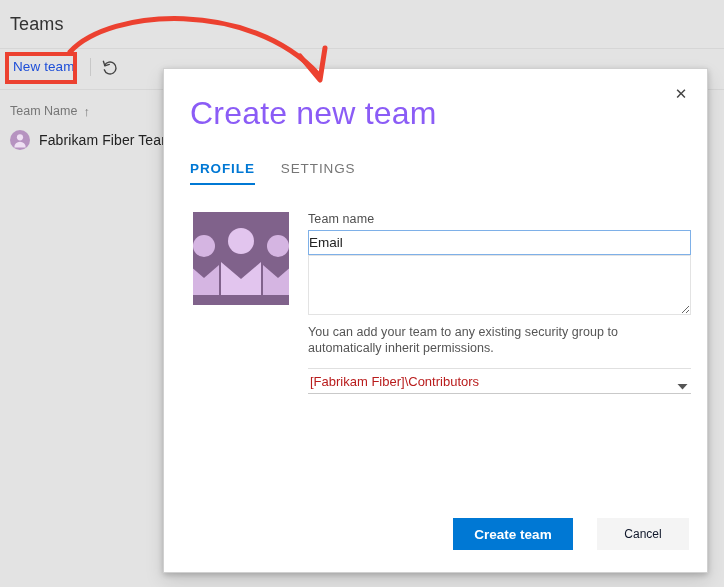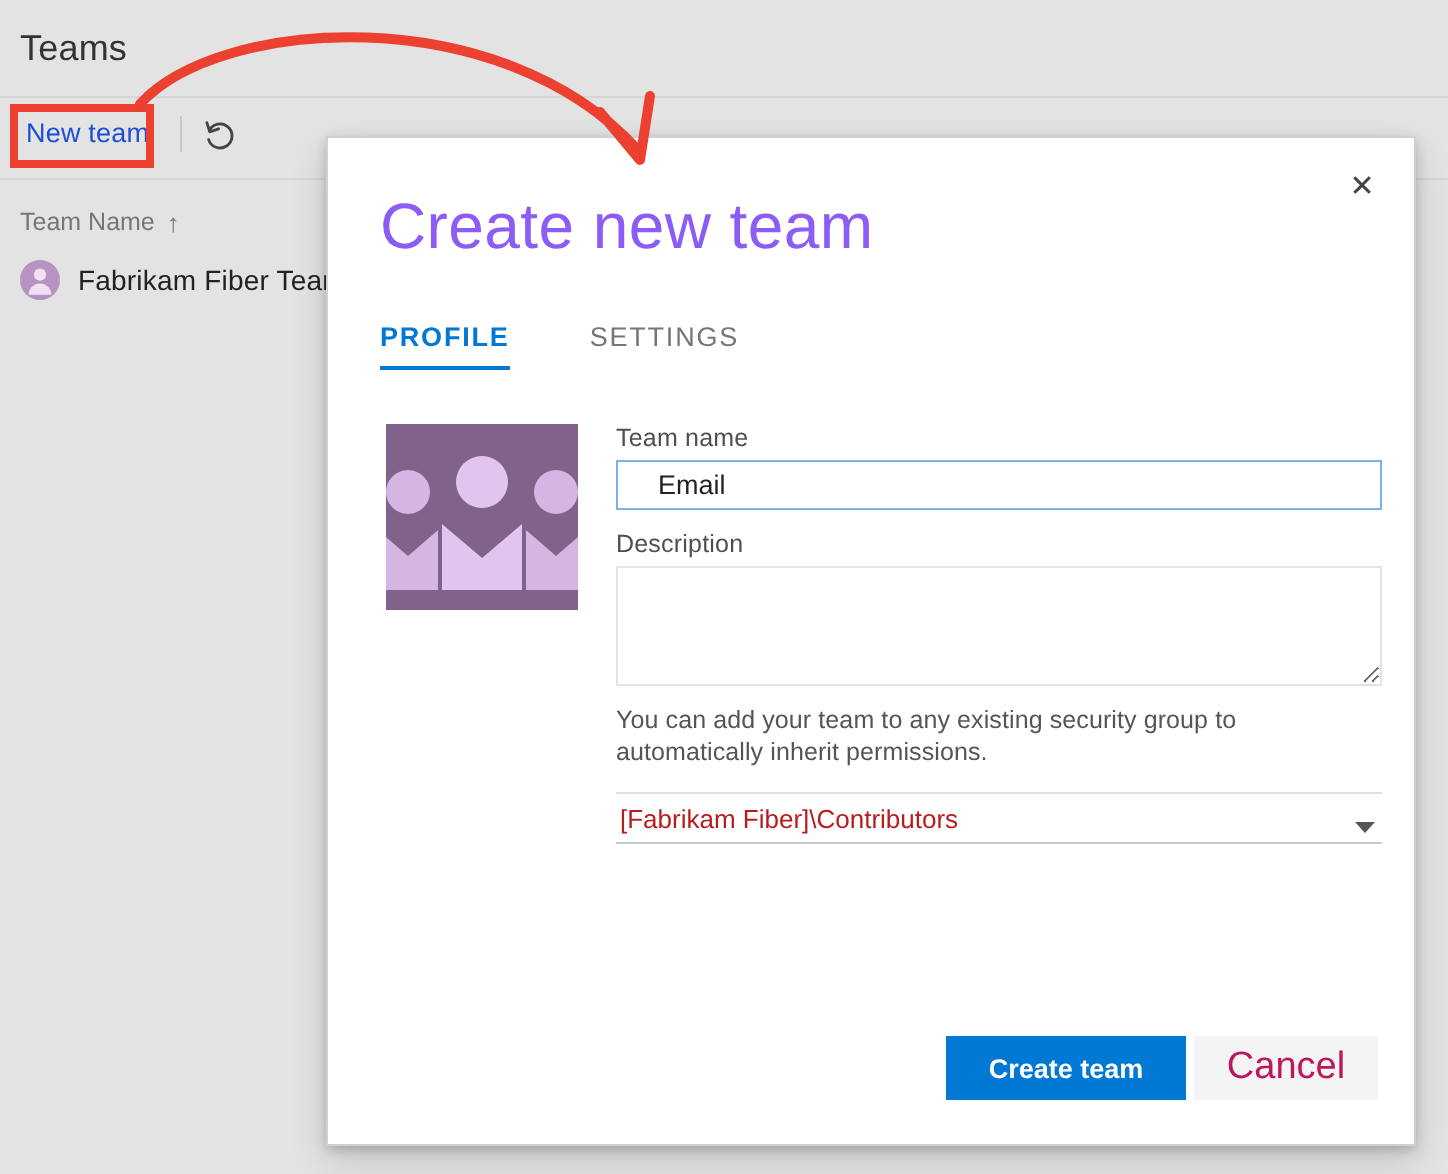--- a/index.html
+++ b/index.html
@@ -182,21 +182,21 @@
     font-weight: 400;
     letter-spacing: .2px;
   }
 
   
   #dialog-tabs {
     position: absolute;
     left: 26px;
     top: 92px;
     display: flex;
-    gap: 40px;
+    gap: 26px;
   }
   .tab {
     font-size: 13.5px;
     letter-spacing: .9px;
     color: #767676;
     background: transparent;
     border: 0;
     padding: 0 0 7px 0;
     cursor: pointer;
     font-family: "Liberation Sans", sans-serif;
@@ -234,21 +234,21 @@
     margin: 0 0 4px 0;
     letter-spacing: .1px;
   }
   #team-name-input {
     display: block;
     width: 100%;
     height: 25px;
     box-sizing: border-box;
     border: 1px solid #7eb0e8;
     outline: none;
-    padding: 0 20px;
+    padding: 0 0;
     font-size: 13.5px;
     color: #222;
     font-family: "Liberation Sans", sans-serif;
     background: #fff;
     caret-color: #222;
   }
   #description-label { margin-top: 10px; }
   #description-input {
     display: block;
     width: 100%;
@@ -307,43 +307,43 @@
   }
 
   
   #dialog-footer {
     position: absolute;
     left: 0;
     bottom: 22px;
     width: 100%;
     display: flex;
     justify-content: flex-end;
-    gap: 4px;
+    gap: 24px;
     padding-right: 18px;
     box-sizing: border-box;
   }
   #create-team-button {
     min-width: 120px;
     height: 32px;
     background: #0078d4;
     color: #ffffff;
     border: 0;
     font-size: 13.5px;
     font-weight: 700;
     cursor: pointer;
     font-family: "Liberation Sans", sans-serif;
     padding: 0 16px;
   }
   #cancel-button {
     min-width: 92px;
     height: 32px;
     background: #f4f4f4;
-    color: #be185d;
-    border: 0;
-    font-size: 19px;
+    color: #0f172a;
+    border: 0;
+    font-size: 12px;
     cursor: pointer;
     font-family: "Liberation Sans", sans-serif;
     padding: 0 16px;
   }
 </style>
 </head>
 <body>
 
 <div id="bg-page">
 
@@ -407,21 +407,20 @@
         <path d="M70 53 h30 v30 h-30 z" fill="#d5b5e2"></path>
         <path d="M70 53 h30 l-15 13 z" fill="#80628b"></path>
       </svg>
     </div>
 
     <div id="form-column">
 
       <div class="field-label">Team name</div>
       <input id="team-name-input" type="text" value="Email" style="">
 
-      <div class="field-label" id="description-label">Description</div>
       <textarea id="description-input" placeholder="" style=""></textarea>
 
       <p id="permissions-help">You can add your team to any existing security group to automatically inherit permissions.</p>
 
       <div id="permissions-select-wrap">
         <select id="permissions-select"><option value="[Fabrikam Fiber]\Contributors">[Fabrikam Fiber]\Contributors</option></select>
         <span id="permissions-chevron-icon">
           <svg width="11" height="8" viewBox="0 0 11 8" aria-hidden="true">
             <path d="M0.5 1 L5.5 6.5 L10.5 1 Z" fill="#555"></path>
           </svg>

